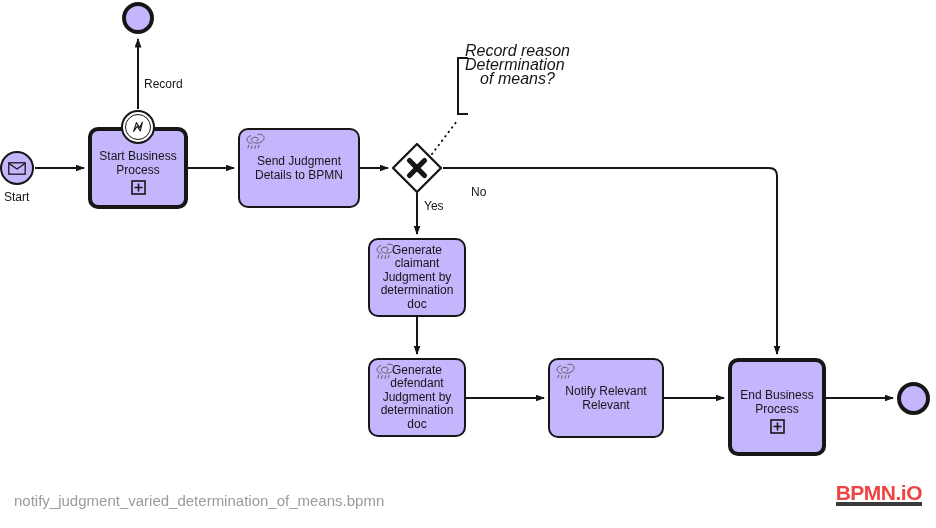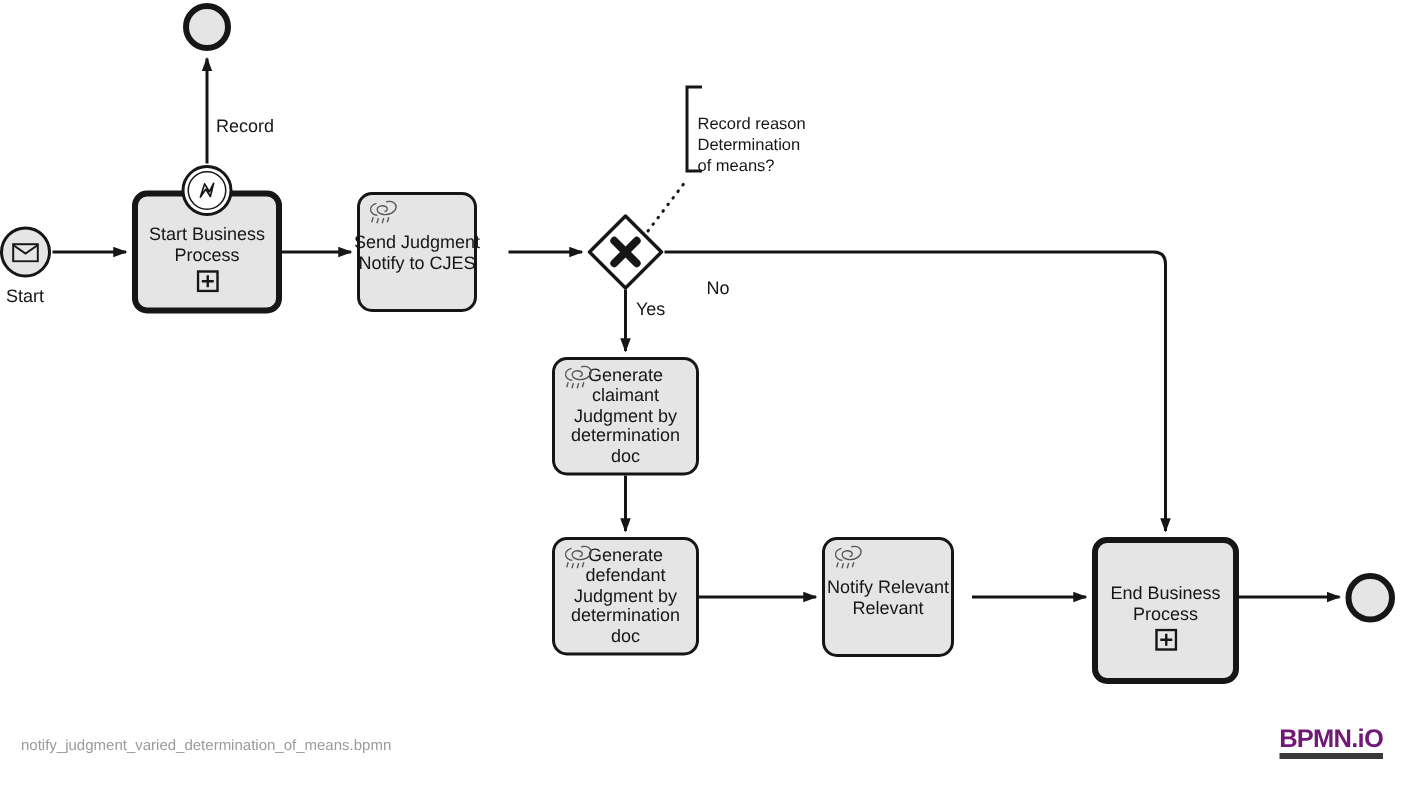--- a/index.html
+++ b/index.html
@@ -3,43 +3,43 @@
 <meta charset="utf-8">
 <style>
   html,body{margin:0;padding:0;background:#ffffff;}
   .canvas{
     position:relative;width:936px;height:528px;background:#ffffff;overflow:hidden;
     font-family:"Liberation Sans",sans-serif;color:#161616;
   }
   .layer{position:absolute;left:0;top:0;width:936px;height:528px;}
   svg{display:block;}
   
-  .shape{position:absolute;box-sizing:border-box;background:#e5e5e5;}
+  .shape{position:absolute;box-sizing:border-box;background:#c4b5fd;}
   .event{border:2px solid #161616;border-radius:50%;display:flex;align-items:center;justify-content:center;}
   .event.thick{border-width:4px;}
   .task{
     border:2px solid #161616;border-radius:10px;
     display:flex;flex-direction:column;align-items:center;justify-content:center;
     font-size:12px;line-height:14px;text-align:center;
   }
   .task.call{border-width:4px;}
   .task .line{display:block;white-space:nowrap;}
   .task-icon{position:absolute;left:4px;top:3px;width:22px;height:18px;}
   .plus-marker{margin-top:3px;width:15px;height:15px;}
   .boundary{position:absolute;box-sizing:border-box;width:34px;height:34px;border:2px solid #161616;
     border-radius:50%;background:#ffffff;display:flex;align-items:center;justify-content:center;}
   .boundary .inner{box-sizing:border-box;width:26px;height:26px;border:1.5px solid #161616;border-radius:50%;
     display:flex;align-items:center;justify-content:center;}
   
   .flow-label{position:absolute;font-size:12px;line-height:13px;white-space:nowrap;}
-  .annotation-text{position:absolute;left:465px;top:76px;font-size:11px;line-height:14px;white-space:nowrap;}
+  .annotation-text{position:absolute;left:465px;top:44px;font-size:16px;line-height:14px;white-space:nowrap;font-style:italic;}
   
-  .filename{position:absolute;left:14px;top:492px;font-size:10px;color:#9b9b9b;white-space:nowrap;}
-  .logo{position:absolute;right:14px;top:484px;font-size:17px;font-weight:700;letter-spacing:-0.5px;
-    color:#701a75;border-bottom:4px solid #3a3a3a;padding-bottom:1px;line-height:17px;}
+  .filename{position:absolute;left:14px;top:492px;font-size:15px;color:#9b9b9b;white-space:nowrap;}
+  .logo{position:absolute;right:14px;top:484px;font-size:21px;font-weight:700;letter-spacing:-0.5px;
+    color:#ef4444;border-bottom:4px solid #3a3a3a;padding-bottom:1px;line-height:17px;}
 </style>
 </head>
 <body>
 
 <div class="canvas">
 
   <svg class="layer" viewBox="0 0 936 528">
     <defs>
       <marker id="arrow" markerWidth="10" markerHeight="8" refX="8.5" refY="3.5" orient="auto" markerUnits="userSpaceOnUse">
         <path d="M0 0 L9.5 3.5 L0 7 Z" fill="#161616"></path>
@@ -82,44 +82,44 @@
   </div>
 
   <div class="boundary" style="left:121px;top:110px;">
     <div class="inner">
       <svg width="16" height="16" viewBox="0 0 20 20">
         <path d="M4.5 15.5 L8 4.5 L12 11 L15.5 4 L12.8 15 L9 9 Z" fill="none" stroke="#161616" stroke-width="1.4" stroke-linejoin="round"></path>
       </svg>
     </div>
   </div>
 
-  <div class="shape task" style="left:238px;top:128px;width:80px;height:80px;">
+  <div class="shape task" style="left:238px;top:128px;width:122px;height:80px;">
     <svg class="task-icon" viewBox="0 0 22 18" fill="none" stroke="#555555" stroke-width="0.9">
       <path d="M13.5 1.5 C17.5 0.5 20.5 2.5 20 5.5 C19.5 8.5 15.5 10.5 11.5 10 C8.5 9.6 6.8 7.8 7.6 5.9 C8.4 4.1 11.2 3.6 13.2 4.8 C14.8 5.8 14.4 7.8 12.4 8"></path>
       <path d="M7 2.6 C4 3.4 2.4 5.5 3.2 7.6 C3.8 9.2 5.6 10.3 7.6 10.6"></path>
       <path d="M4.8 11.8 L3.8 15.2 M8.3 12.4 L7.3 15.8 M11.8 12.4 L10.8 15.8 M15.2 11.8 L14.2 15.2"></path>
     </svg>
     <span class="line">Send Judgment</span>
-    <span class="line">Notify to CJES</span>
+    <span class="line">Details to BPMN</span>
   </div>
 
   <svg class="shape" style="left:391px;top:142px;background:none;" width="52" height="52" viewBox="0 0 52 52">
     <polygon points="26,2 50,26 26,50 2,26" fill="#ffffff" stroke="#161616" stroke-width="2.3" stroke-linejoin="round"></polygon>
     <g stroke="#161616" stroke-width="5.2" stroke-linecap="round">
       <path d="M18.5 18.5 L33.5 33.5"></path>
       <path d="M33.5 18.5 L18.5 33.5"></path>
     </g>
   </svg>
   <div class="flow-label" style="left:471px;top:148px;margin-top:38px;">No</div>
   <div class="flow-label" style="left:424px;top:200px;">Yes</div>
 
   <div class="annotation-text">
     <span class="line" style="display:block;">Record reason</span>
     <span class="line" style="display:block;">Determination</span>
-    <span class="line" style="display:block;">of means?</span>
+    <span class="line" style="display:block;text-align:center;">of means?</span>
   </div>
 
   <div class="shape task" style="left:368px;top:238px;width:98px;height:79px;line-height:13.5px;">
     <svg class="task-icon" viewBox="0 0 22 18" fill="none" stroke="#555555" stroke-width="0.9">
       <path d="M13.5 1.5 C17.5 0.5 20.5 2.5 20 5.5 C19.5 8.5 15.5 10.5 11.5 10 C8.5 9.6 6.8 7.8 7.6 5.9 C8.4 4.1 11.2 3.6 13.2 4.8 C14.8 5.8 14.4 7.8 12.4 8"></path>
       <path d="M7 2.6 C4 3.4 2.4 5.5 3.2 7.6 C3.8 9.2 5.6 10.3 7.6 10.6"></path>
       <path d="M4.8 11.8 L3.8 15.2 M8.3 12.4 L7.3 15.8 M11.8 12.4 L10.8 15.8 M15.2 11.8 L14.2 15.2"></path>
     </svg>
     <span class="line">Generate</span>
     <span class="line">claimant</span>
@@ -134,21 +134,21 @@
       <path d="M7 2.6 C4 3.4 2.4 5.5 3.2 7.6 C3.8 9.2 5.6 10.3 7.6 10.6"></path>
       <path d="M4.8 11.8 L3.8 15.2 M8.3 12.4 L7.3 15.8 M11.8 12.4 L10.8 15.8 M15.2 11.8 L14.2 15.2"></path>
     </svg>
     <span class="line">Generate</span>
     <span class="line">defendant</span>
     <span class="line">Judgment by</span>
     <span class="line">determination</span>
     <span class="line">doc</span>
   </div>
 
-  <div class="shape task" style="left:548px;top:358px;width:88px;height:80px;">
+  <div class="shape task" style="left:548px;top:358px;width:116px;height:80px;">
     <svg class="task-icon" viewBox="0 0 22 18" fill="none" stroke="#555555" stroke-width="0.9">
       <path d="M13.5 1.5 C17.5 0.5 20.5 2.5 20 5.5 C19.5 8.5 15.5 10.5 11.5 10 C8.5 9.6 6.8 7.8 7.6 5.9 C8.4 4.1 11.2 3.6 13.2 4.8 C14.8 5.8 14.4 7.8 12.4 8"></path>
       <path d="M7 2.6 C4 3.4 2.4 5.5 3.2 7.6 C3.8 9.2 5.6 10.3 7.6 10.6"></path>
       <path d="M4.8 11.8 L3.8 15.2 M8.3 12.4 L7.3 15.8 M11.8 12.4 L10.8 15.8 M15.2 11.8 L14.2 15.2"></path>
     </svg>
     <span class="line">Notify Relevant</span>
     <span class="line">Relevant</span>
   </div>
 
   <div class="shape task call" style="left:728px;top:358px;width:98px;height:98px;padding-top:8px;">

